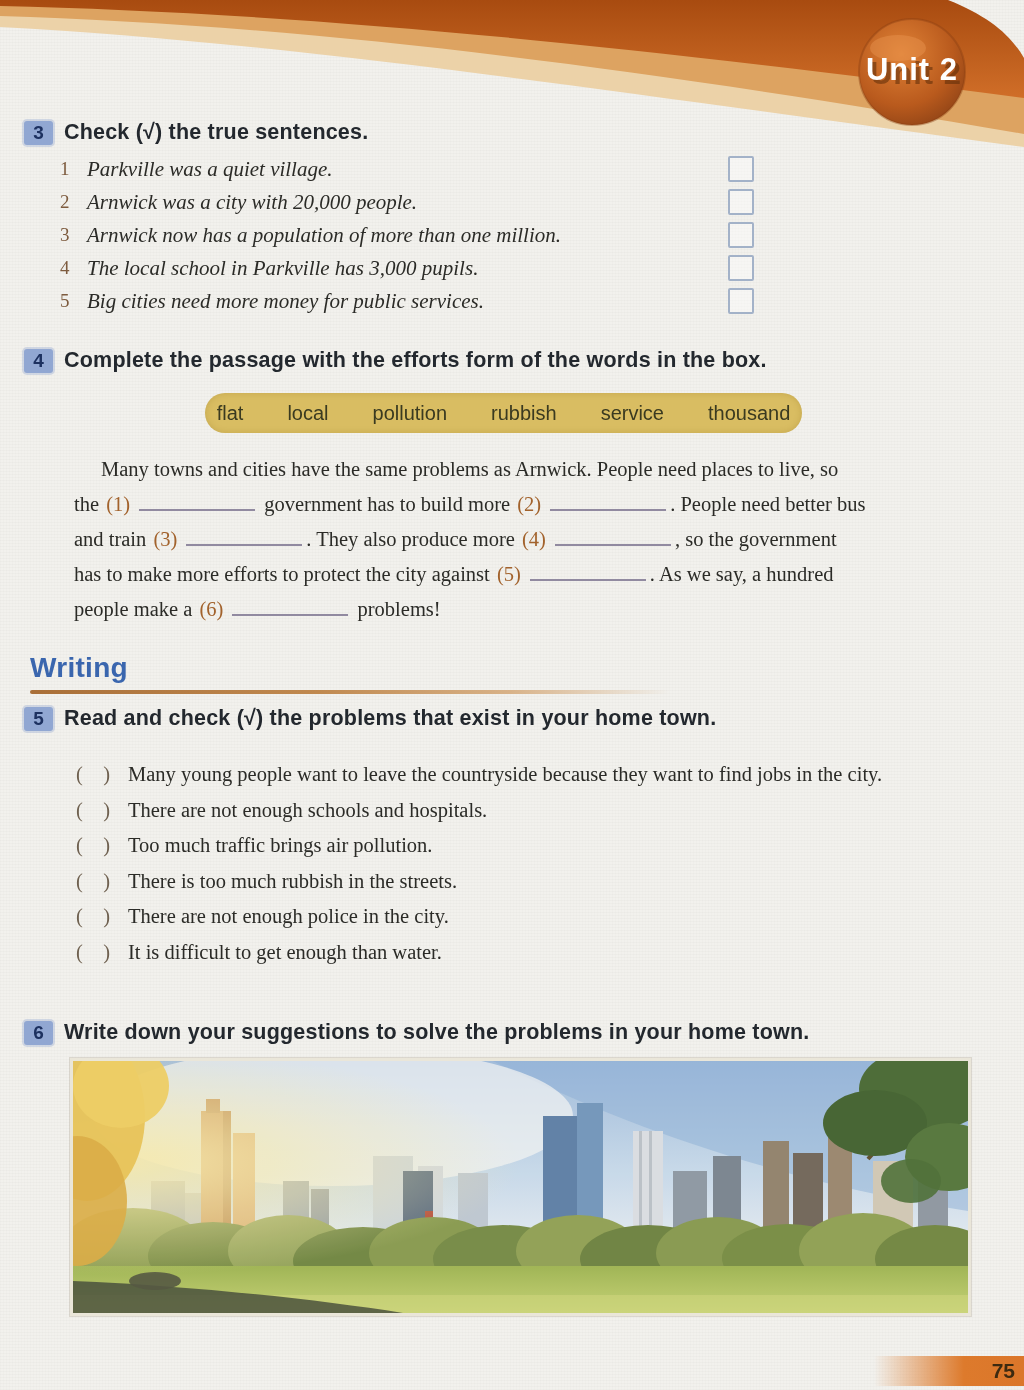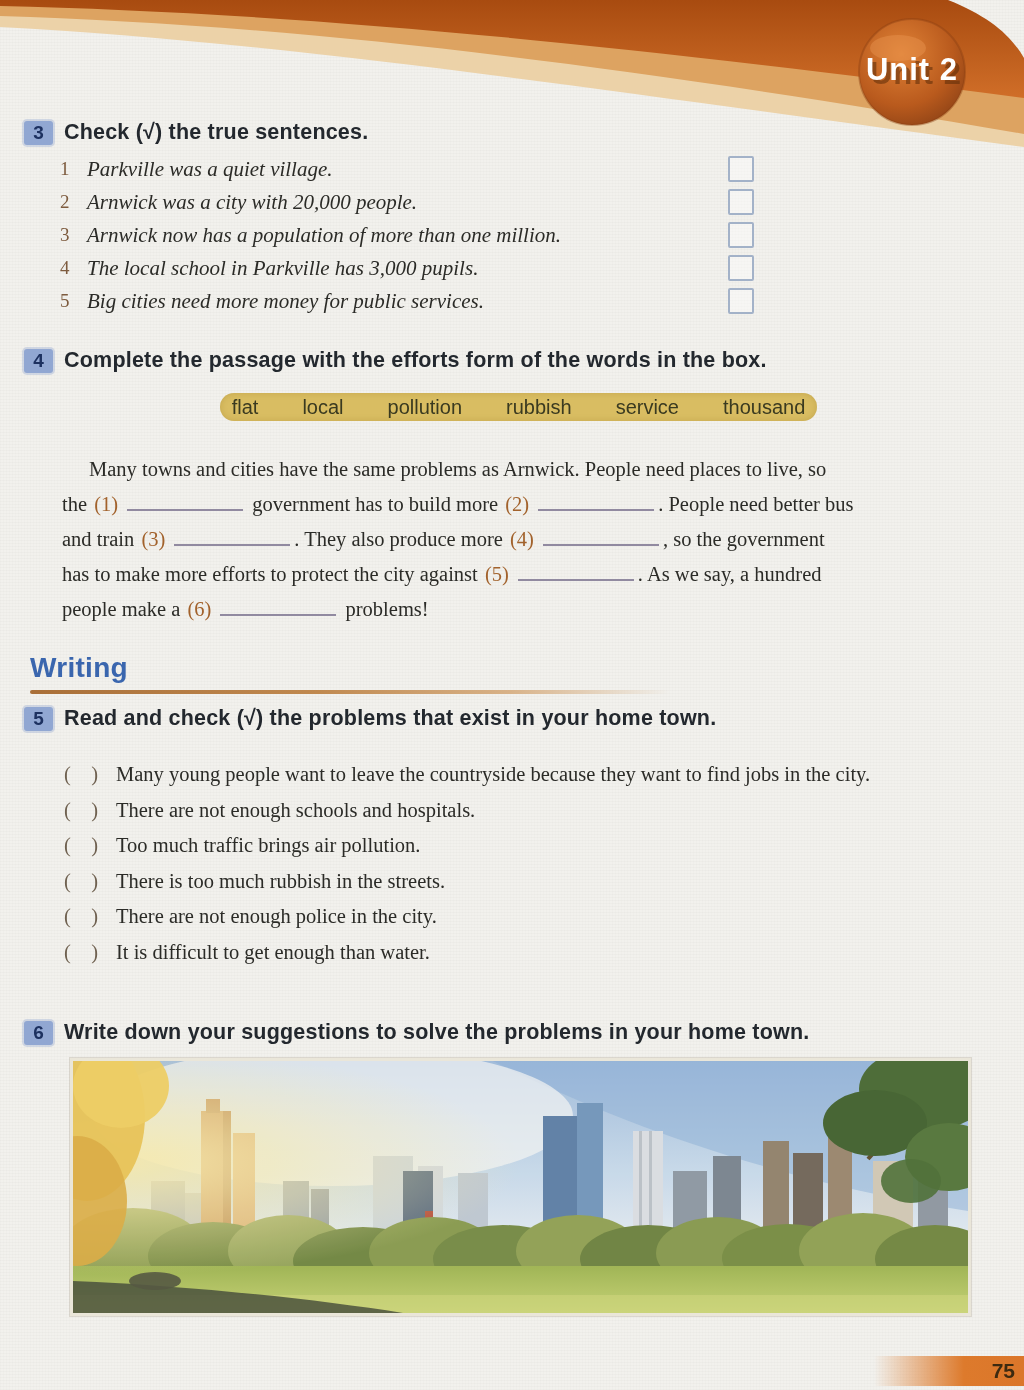--- a/index.html
+++ b/index.html
@@ -17,30 +17,30 @@
   .unit-badge-text{font-family:"Liberation Sans",sans-serif;font-weight:bold;font-size:31px;letter-spacing:1px;}
   
   .ex-heading{position:absolute;display:flex;align-items:center;gap:11px;}
   .num-badge{
     display:inline-block;min-width:29px;height:24px;line-height:24px;text-align:center;
     background:#91a7d2;color:#1d3160;font-weight:bold;font-size:19px;border-radius:3px;
     box-shadow:0 0 0 2px rgba(145,167,210,.35);
   }
   .ex-title{font-weight:bold;font-size:21.5px;color:#23282e;letter-spacing:.2px;}
   
-  .serif{font-family:"Liberation Serif","DejaVu Serif",serif;color:#2b2b27;}
+  .serif{font-family:"Liberation Serif","DejaVu Serif",serif;color:#2b2b27;margin-left:12px;}
   
   .ex3-list{position:absolute;top:157px;left:60px;width:694px;}
   .ex3-row{display:flex;align-items:center;margin-bottom:9px;height:24px;}
   .snum{width:27px;font-family:"Liberation Serif",serif;font-size:19px;color:#7d5b3e;}
   .stext{font-family:"Liberation Serif","DejaVu Serif",serif;font-size:21px;color:#2b2b27;font-style:italic;}
   .cbox{width:22px;height:22px;border:2px solid #a3b2c8;border-radius:2px;margin-left:auto;background:rgba(255,255,255,.4);}
   
   .word-pill{
-    position:absolute;top:393px;left:220px;width:597px;height:28px;border-radius:20px;
+    position:absolute;top:393px;left:205px;width:597px;height:40px;border-radius:20px;
     background:#d9bd62;box-shadow:inset 0 0 6px rgba(130,100,20,.25);
     display:flex;align-items:center;justify-content:center;gap:44px;
   }
   .word{font-size:20px;color:#3a3a20;font-weight:500;}
   
   .passage{position:absolute;top:452px;left:62px;width:920px;font-size:20.5px;line-height:35px;}
   .pline{white-space:nowrap;}
   .pline.indent{text-indent:27px;}
   .pnum{color:#a2622c;margin:0 5px 0 2px;}
   .pblank{display:inline-block;width:116px;height:15px;border-bottom:2px solid #918aa0;margin:0 4px;}

